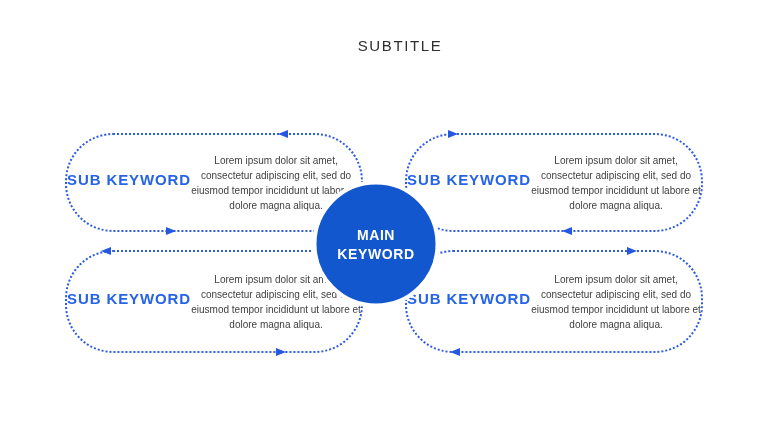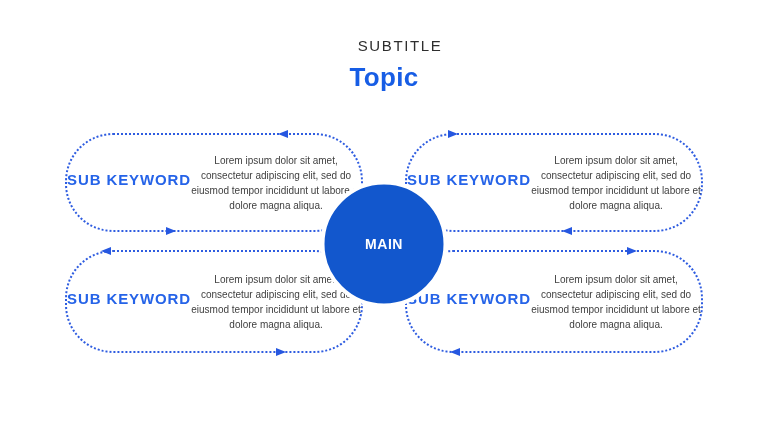--- a/index.html
+++ b/index.html
@@ -35,21 +35,21 @@
   .card-bl{left:65px;top:250px;height:103px;}
   .card-br{left:405px;top:250px;height:103px;}
   .card .heading{
     font-size:15px;font-weight:600;letter-spacing:0.9px;color:var(--heading-blue);
     margin-bottom:7px;white-space:nowrap;
   }
   .card .body{
     font-size:10px;line-height:1.5;color:var(--body-text);width:214px;
   }
   .circle{
-    position:absolute;left:384px;top:244px;width:119px;height:119px;
+    position:absolute;left:376px;top:244px;width:119px;height:119px;
     transform:translate(-50%,-50%);
     background:var(--primary-blue);border:4px solid #ffffff;border-radius:50%;
     display:flex;flex-direction:column;align-items:center;justify-content:center;
     z-index:2;text-align:center;
   }
   .circle .label{
     color:#ffffff;font-weight:700;font-size:14px;letter-spacing:0.6px;line-height:19px;
   }
   .arrow{position:absolute;width:0;height:0;z-index:1;transform:translate(-50%,-50%);}
   .arrow-right{
@@ -60,21 +60,20 @@
     border-top:4.5px solid transparent;border-bottom:4.5px solid transparent;
     border-right:10px solid var(--arrow-blue);
   }
 </style>
 </head>
 <body>
 
 <div class="slide">
 
   <div class="subtitle">SUBTITLE</div>
-  <div class="topic">Topic</div>
 
   <div class="card card-tl">
     <div class="heading">SUB KEYWORD</div>
     <div class="body">Lorem ipsum dolor sit amet, consectetur adipiscing elit, sed do eiusmod tempor incididunt ut labore et dolore magna aliqua.</div>
   </div>
   <div class="card card-tr">
     <div class="heading">SUB KEYWORD</div>
     <div class="body">Lorem ipsum dolor sit amet, consectetur adipiscing elit, sed do eiusmod tempor incididunt ut labore et dolore magna aliqua.</div>
   </div>
   <div class="card card-bl">
@@ -91,16 +90,17 @@
   <div class="arrow arrow-right" style="left:453px;top:134px;"></div>
   <div class="arrow arrow-left" style="left:567px;top:231px;"></div>
   <div class="arrow arrow-left" style="left:106px;top:251px;"></div>
   <div class="arrow arrow-right" style="left:281px;top:352px;"></div>
   <div class="arrow arrow-right" style="left:632px;top:251px;"></div>
   <div class="arrow arrow-left" style="left:455px;top:352px;"></div>
 
   <div class="circle">
     <div class="label">
       <div>MAIN</div>
+      <div>KEYWORD</div>
     </div>
   </div>
 
 </div>
 
 </body></html>

